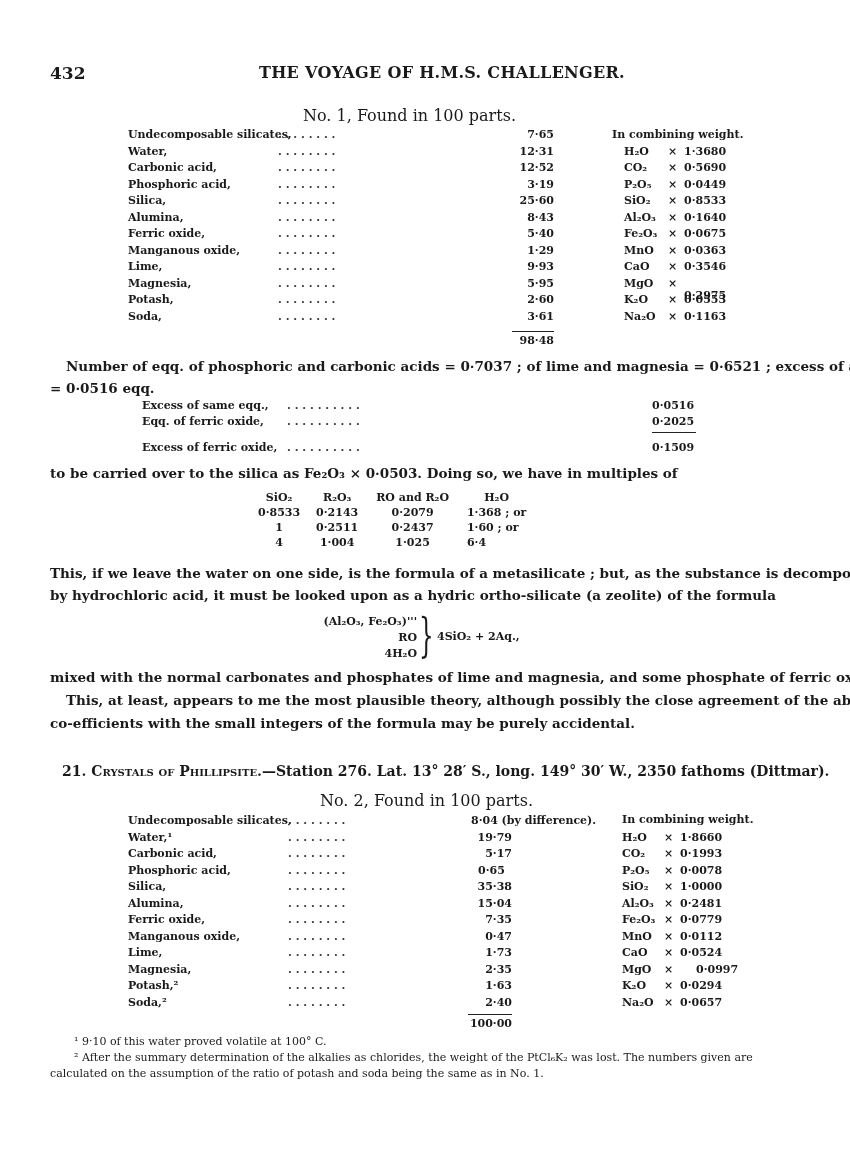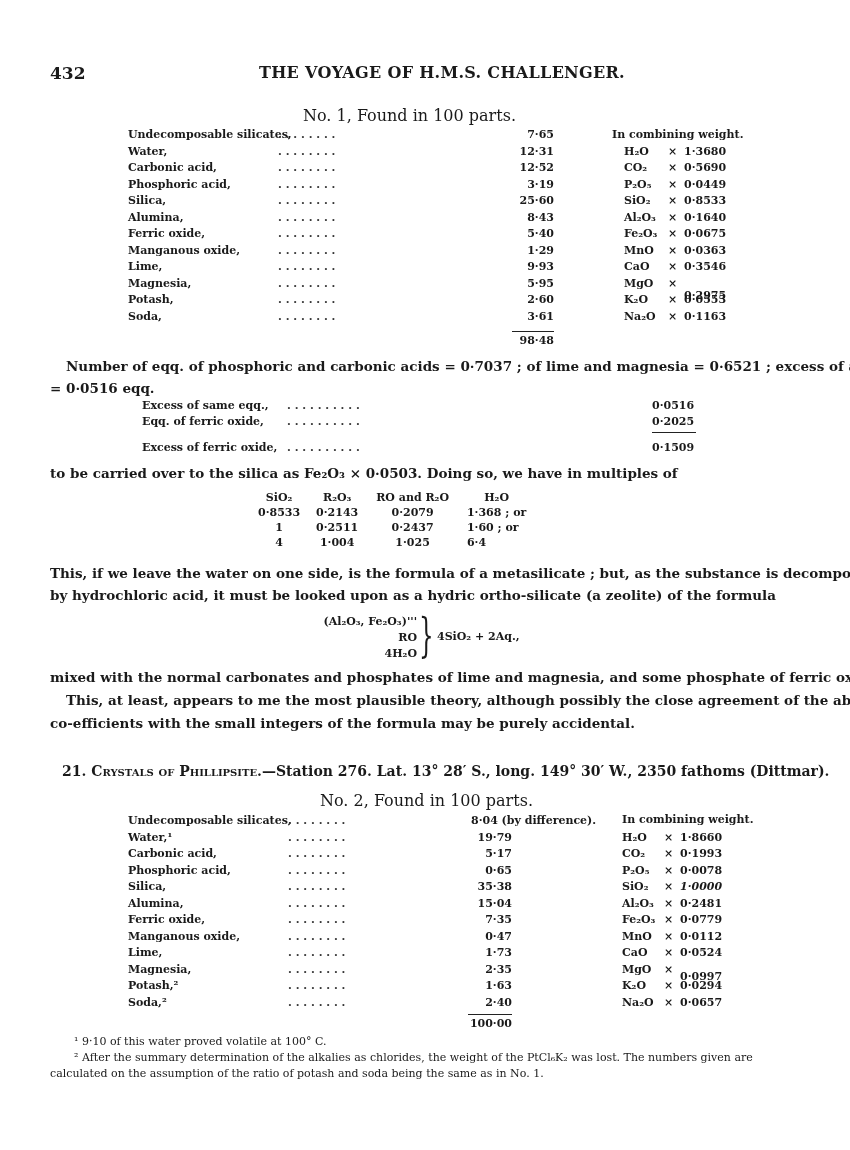--- a/index.html
+++ b/index.html
@@ -228,32 +228,32 @@
       <span class="lbl">Carbonic acid,</span>
       <span class="dots" style="left:160px; width:180px; overflow:hidden;">.          .          .          .          .          .          .          .</span>
       <span class="val" style="left: 343px; width: 41px; text-align: right;">5·17</span>
       <span class="form" style="left:494px;">CO₂</span>
       <span class="times" style="left:536px;">×</span>
       <span class="coef" style="left:552px;">0·1993</span>
     </div>
     <div class="row" style="top:49.5px;">
       <span class="lbl">Phosphoric acid,</span>
       <span class="dots" style="left:160px; width:180px; overflow:hidden;">.          .          .          .          .          .          .          .</span>
-      <span class="val" style="left: 343px; width: 41px; text-align: right;">0·65</span>
+      <span class="val" style="left: 343px; width: 41px; text-align: center;">0·65</span>
       <span class="form" style="left:494px;">P₂O₅</span>
       <span class="times" style="left:536px;">×</span>
       <span class="coef" style="left:552px;">0·0078</span>
     </div>
     <div class="row" style="top:66px;">
       <span class="lbl">Silica,</span>
       <span class="dots" style="left:160px; width:180px; overflow:hidden;">.          .          .          .          .          .          .          .</span>
       <span class="val" style="left: 343px; width: 41px; text-align: right;">35·38</span>
       <span class="form" style="left:494px;">SiO₂</span>
       <span class="times" style="left:536px;">×</span>
-      <span class="coef" style="left:552px;font-style:italic;">1·0000</span>
+      <span class="coef" style="left:552px;">1·0000</span>
     </div>
     <div class="row" style="top:82.5px;">
       <span class="lbl">Alumina,</span>
       <span class="dots" style="left:160px; width:180px; overflow:hidden;">.          .          .          .          .          .          .          .</span>
       <span class="val" style="left: 343px; width: 41px; text-align: right;">15·04</span>
       <span class="form" style="left:494px;">Al₂O₃</span>
       <span class="times" style="left:536px;">×</span>
       <span class="coef" style="left:552px;">0·2481</span>
     </div>
     <div class="row" style="top:99px;">
@@ -279,21 +279,21 @@
       <span class="form" style="left:494px;">CaO</span>
       <span class="times" style="left:536px;">×</span>
       <span class="coef" style="left:552px;">0·0524</span>
     </div>
     <div class="row" style="top:148.5px;">
       <span class="lbl">Magnesia,</span>
       <span class="dots" style="left:160px; width:180px; overflow:hidden;">.          .          .          .          .          .          .          .</span>
       <span class="val" style="left: 343px; width: 41px; text-align: right;">2·35</span>
       <span class="form" style="left:494px;">MgO</span>
       <span class="times" style="left:536px;">×</span>
-      <span class="coef" style="left:552px;margin-top:7px;">0·0997</span>
+      <span class="coef" style="left:568px;">0·0997</span>
     </div>
     <div class="row" style="top:165px;">
       <span class="lbl">Potash,²</span>
       <span class="dots" style="left:160px; width:180px; overflow:hidden;">.          .          .          .          .          .          .          .</span>
       <span class="val" style="left: 343px; width: 41px; text-align: right;">1·63</span>
       <span class="form" style="left:494px;">K₂O</span>
       <span class="times" style="left:536px;">×</span>
       <span class="coef" style="left:552px;">0·0294</span>
     </div>
     <div class="row" style="top:181.5px;">

